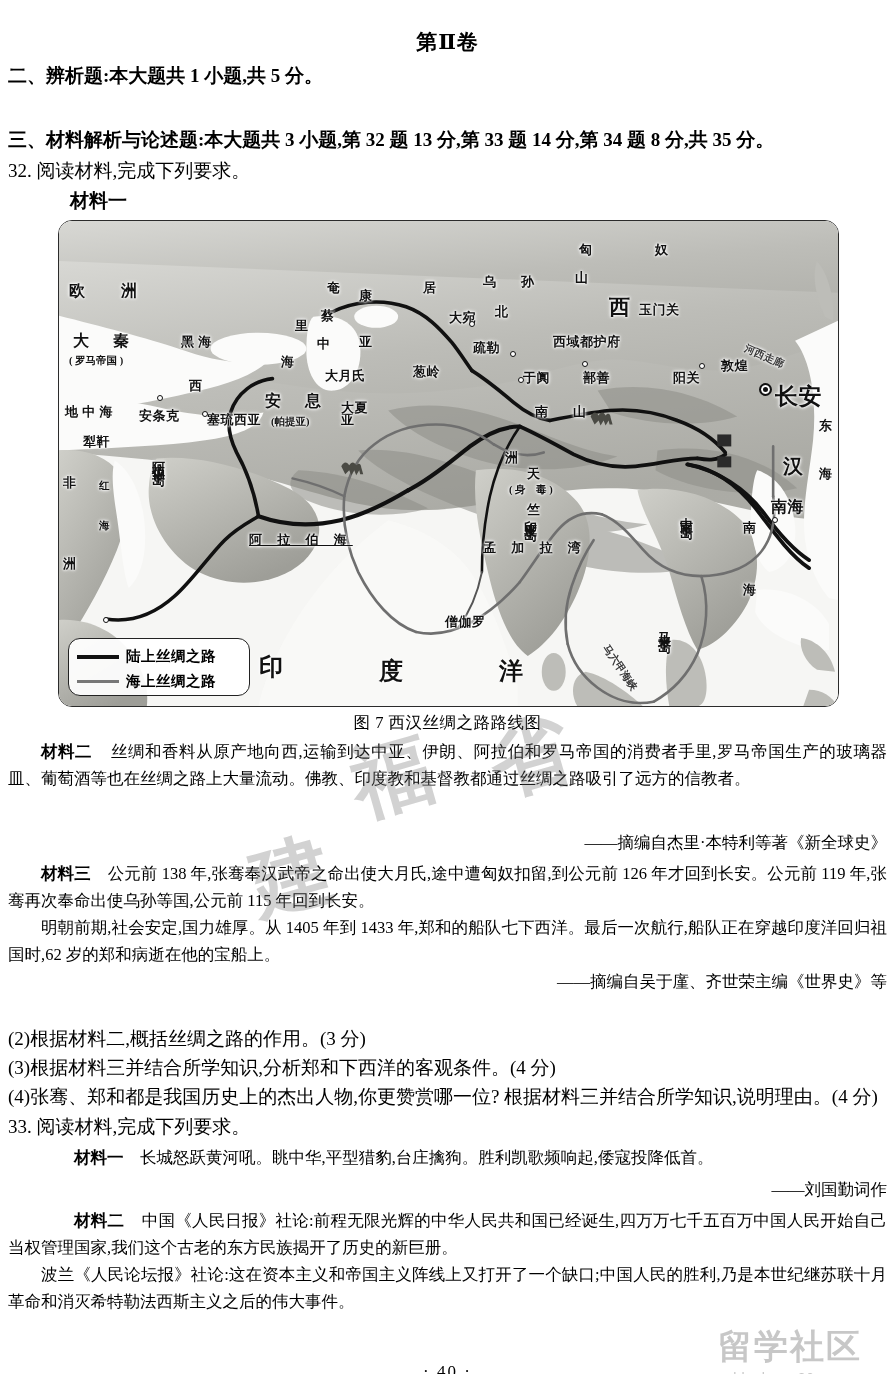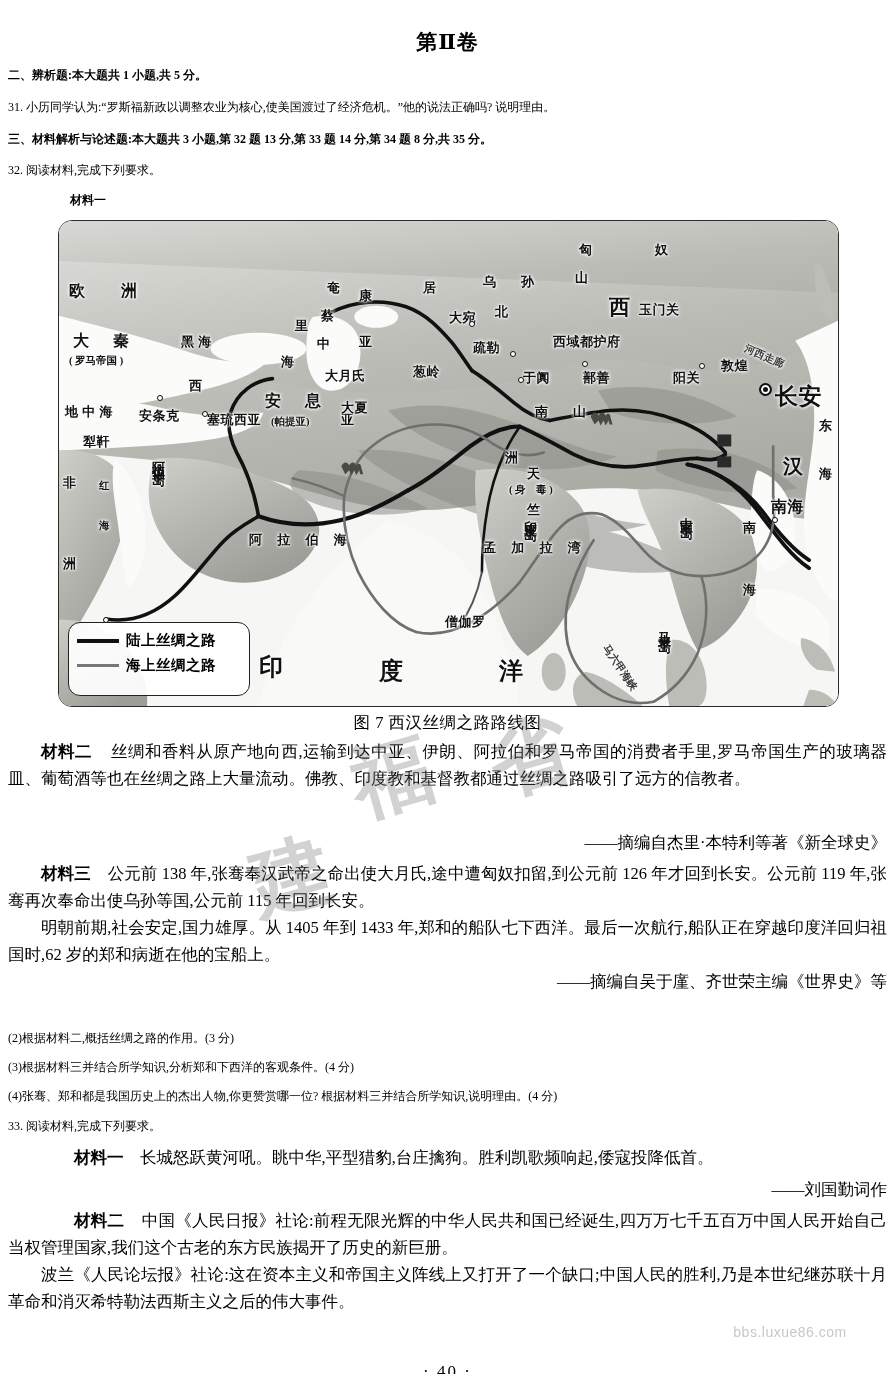--- a/index.html
+++ b/index.html
@@ -10,21 +10,21 @@
     font-family:"Liberation Serif","DejaVu Serif",serif;
     color:#000;
   }
   .page{position:absolute;inset:0;margin-top:24px;}
 
   
   .hdr-title{
     position:absolute;top:4px;left:0;width:895px;text-align:center;
     font-size:21px;font-weight:bold;letter-spacing:1px;
   }
-  .line{position:absolute;font-size:12px;line-height:21px;white-space:nowrap;}
+  .line{position:absolute;font-size:19px;line-height:21px;white-space:nowrap;}
   .line.b{font-weight:bold;}
   .para{position:absolute;font-size:16.5px;line-height:27px;}
   .right{text-align:right;}
   .sec-label{font-weight:bold;}
 
   
   .figwrap{position:absolute;left:58px;top:196px;width:781px;height:487px;}
   .mapframe{
     position:absolute;inset:0;border:1.6px solid #2b2b2b;border-radius:14px;
     overflow:hidden;background:#e9e9e7;
@@ -47,21 +47,21 @@
     background:#fff;border:1.7px solid #111;box-sizing:border-box;
   }
   .node.dbl{
     width:13px;height:13px;border:2px solid #111;
     box-shadow:inset 0 0 0 2px #fff, inset 0 0 0 4.5px #111;
     background:#fff;
   }
   .node.sm{width:6px;height:6px;border-width:1.4px;}
 
   .legend{
-    position:absolute;left:9px;bottom:10px;width:182px;height:74px;
+    position:absolute;left:9px;bottom:10px;width:182px;height:58px;
     border:1.5px solid #222;border-radius:12px;background:rgba(255,255,255,0.93);
     box-sizing:border-box;padding:5px 0 0 8px;
   }
   .legrow{display:flex;align-items:center;height:25px;}
   .legline{display:inline-block;width:42px;height:0;margin-right:7px;}
   .legline.land{border-top:4px solid #111;}
   .legline.sea{border-top:3px solid #777;}
   .legtxt{font-size:14.5px;font-weight:bold;letter-spacing:0.5px;}
 
   .figcaption{
@@ -92,21 +92,20 @@
   }
 </style>
 </head>
 <body>
 
 <div class="page">
 
   <div class="hdr-title">第Ⅱ卷</div>
 
   <div class="line b" style="left:8px;top:41px;">二、辨析题:本大题共 1 小题,共 5 分。</div>
-  <div class="line" style="left:8px;top:73px;">31. 小历同学认为:“罗斯福新政以调整农业为核心,使美国渡过了经济危机。”他的说法正确吗? 说明理由。</div>
 
   <div class="line b" style="left:8px;top:105px;">三、材料解析与论述题:本大题共 3 小题,第 32 题 13 分,第 33 题 14 分,第 34 题 8 分,共 35 分。</div>
   <div class="line" style="left:8px;top:136px;">32. 阅读材料,完成下列要求。</div>
 
   <div class="line b" style="left:70px;top:166px;">材料一</div>
 
   <div class="figwrap">
     <div class="mapframe">
       <svg class="mapcanvas" viewBox="0 0 781 487" preserveAspectRatio="none">
         <defs>
@@ -248,21 +247,21 @@
       <div class="mlab sm" style="left:40px;top:298px;">海</div>
 
       <div class="mlab" style="left:122px;top:112px;">黑 海</div>
       <div class="mlab" style="left:130px;top:156px;">西</div>
       <div class="mlab" style="left:148px;top:190px;">塞琉西亚</div>
       <div class="mlab lg" style="left:206px;top:170px;">安　息</div>
       <div class="mlab sm" style="left:212px;top:194px;">(帕提亚)</div>
       <div class="mlab" style="left:282px;top:190px;">亚</div>
 
       <div class="mlab vert" style="left:90px;top:230px;height:108px;">阿拉伯半岛</div>
-      <div class="mlab sp" style="left:190px;top:310px;">阿 拉 伯 海</div>
+      <div class="mlab sp" style="left:190px;top:310px;text-decoration:underline;">阿 拉 伯 海</div>
 
       <div class="mlab" style="left:236px;top:96px;">里</div>
       <div class="mlab" style="left:222px;top:132px;">海</div>
       <div class="mlab" style="left:268px;top:58px;">奄</div>
       <div class="mlab" style="left:262px;top:86px;">蔡</div>
       <div class="mlab" style="left:258px;top:114px;">中</div>
       <div class="mlab" style="left:300px;top:112px;">亚</div>
       <div class="mlab" style="left:300px;top:66px;">康</div>
       <div class="mlab" style="left:364px;top:58px;">居</div>
       <div class="mlab" style="left:266px;top:146px;">大月氏</div>
@@ -362,18 +361,19 @@
   <div class="para" style="left:8px;top:1183px;width:879px;text-indent:4em;text-align:justify;">
     <span class="sec-label">材料二</span>
     <span>&nbsp;&nbsp;&nbsp;</span><span>中国《人民日报》社论:前程无限光辉的中华人民共和国已经诞生,四万万七千五百万中国人民开始自己当权管理国家,我们这个古老的东方民族揭开了历史的新巨册。</span>
   </div>
   <div class="para" style="left:8px;top:1237px;width:879px;text-indent:2em;text-align:justify;">波兰《人民论坛报》社论:这在资本主义和帝国主义阵线上又打开了一个缺口;中国人民的胜利,乃是本世纪继苏联十月革命和消灭希特勒法西斯主义之后的伟大事件。</div>
 
   <div class="wm wm1">福</div>
   <div class="wm wm2">建</div>
   <div class="wm wm3">省</div>
   <div class="wm-logo">
+    <div class="big">留学社区</div>
     <div class="small">bbs.luxue86.com</div>
   </div>
 
   <div class="pagenum">· 40 ·</div>
 
 </div>
 
 </body></html>

